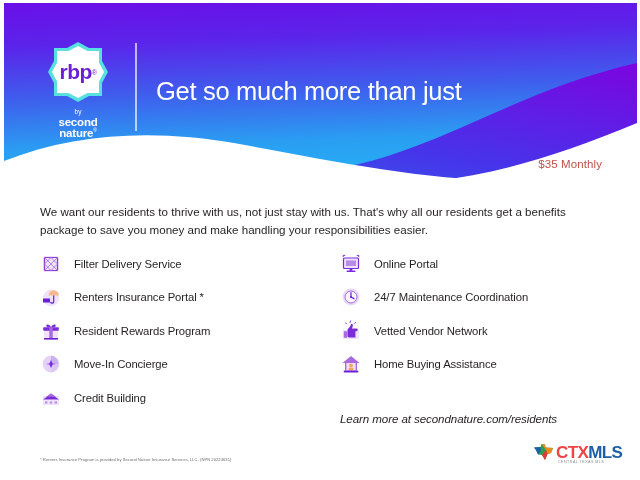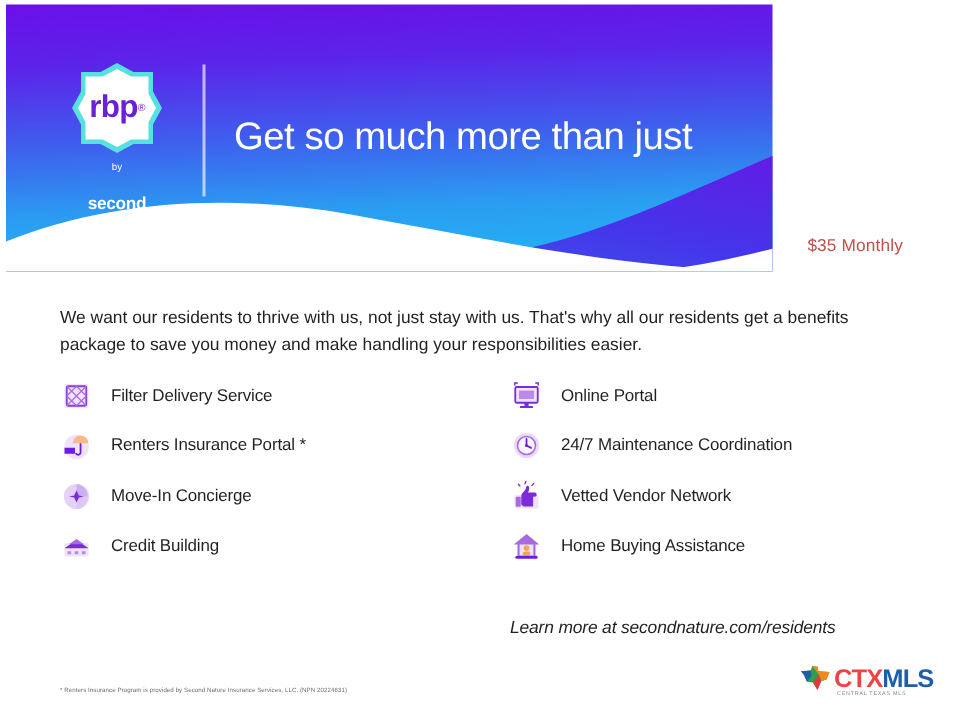--- a/index.html
+++ b/index.html
@@ -6,36 +6,36 @@
   body{
     width:640px;height:480px;overflow:hidden;
     background:#ffffff;
     font-family:"Liberation Sans", sans-serif;
     -webkit-font-smoothing:antialiased;
   }
   .flyer{position:relative;width:640px;height:480px;background:#fff;overflow:hidden;}
 
   
   .header{
-    position:absolute;left:4px;top:3px;width:511px;height:178px;overflow:hidden;
+    position:absolute;left:4px;top:3px;width:633px;height:178px;overflow:hidden;
     background:linear-gradient(178deg,#6a0fe8 0%,#5b24ea 22%,#3f5ded 48%,#2a9ef2 74%,#23b6f5 100%);
   }
   .wave-svg{position:absolute;left:0;top:0;width:633px;height:178px;display:block;}
 
   .logo-block{position:absolute;left:33px;top:36px;width:82px;text-align:center;z-index:5;}
   .rbp-badge{position:relative;width:66px;height:66px;margin:0 auto;}
   .rbp-badge svg{position:absolute;left:0;top:0;}
   .rbp-word{
     position:absolute;left:0;top:0;width:66px;height:66px;
     display:flex;align-items:center;justify-content:center;
     font-size:21px;font-weight:bold;color:#6b1fd6;letter-spacing:-0.5px;
   }
   .rbp-word sup{font-size:7px;vertical-align:super;font-weight:normal;}
   .by-line{margin-top:4px;font-size:6.5px;color:#ffffff;line-height:1;text-align:center;}
-  .sn-name{margin-top:15px;font-size:11.5px;font-weight:bold;color:#ffffff;line-height:1.02;text-align:center;letter-spacing:-0.2px;}
+  .sn-name{margin-top:1px;font-size:11.5px;font-weight:bold;color:#ffffff;line-height:1.02;text-align:center;letter-spacing:-0.2px;}
   .sn-name sup{font-size:5px;vertical-align:super;font-weight:normal;}
 
   .divider{position:absolute;left:131px;top:40px;width:1.5px;height:88px;background:rgba(255,255,255,.65);z-index:5;}
 
   .headline{position:absolute;left:152px;top:44px;z-index:5;color:#fff;}
   .headline .l1{font-size:25.5px;line-height:1.26;font-weight:normal;letter-spacing:-0.3px;margin-top:28px;}
   .headline .l2{font-size:25.5px;line-height:1.26;font-weight:bold;letter-spacing:-0.3px;}
 
   .price{
     position:absolute;right:38px;top:158px;z-index:6;
@@ -148,20 +148,33 @@
           <svg width="22" height="22" viewBox="0 0 22 22">
             <circle cx="11" cy="12" r="8.2" fill="#efe2fb"></circle>
             <path d="M8.5 9.5 A5.2 5.2 0 0 1 19 9.5 Z" fill="#f7b98c"></path>
             <path d="M13.7 9.5 L13.7 16 A1.6 1.6 0 0 1 10.6 16" stroke="#6b1fd6" stroke-width="1.2" fill="none"></path>
             <path d="M3 12.5 L10 12.5 L10 16.5 L3 16.5 Z" fill="#6b1fd6"></path>
           </svg>
         </span>
         <span class="blabel">Renters Insurance Portal *</span>
       </div>
 
+      <div class="benefit">
+        <span class="bicon">
+          <svg width="22" height="22" viewBox="0 0 22 22">
+            <rect x="4" y="8" width="14" height="11" rx="1" fill="#efe2fb"></rect>
+            <rect x="3.2" y="7.2" width="15.6" height="3.6" rx=".8" fill="#7b2cd8"></rect>
+            <rect x="9.3" y="7.2" width="3.4" height="12" fill="#a96ae0"></rect>
+            <path d="M11 7 C9 3.5 5.5 4 6.4 6.2 C7 7.6 9.5 7.4 11 7 Z" fill="#7b2cd8"></path>
+            <path d="M11 7 C13 3.5 16.5 4 15.6 6.2 C15 7.6 12.5 7.4 11 7 Z" fill="#7b2cd8"></path>
+            <rect x="4" y="18" width="14" height="1.6" fill="#6b1fd6"></rect>
+          </svg>
+        </span>
+        <span class="blabel">Resident Rewards Program</span>
+      </div>
 
       <div class="benefit">
         <span class="bicon">
           <svg width="22" height="22" viewBox="0 0 22 22">
             <circle cx="11" cy="11" r="8.4" fill="#e4d2f8"></circle>
             <path d="M11 11 L11 2.6 A8.4 8.4 0 0 1 18.4 11 Z" fill="#cbb0f0"></path>
             <path d="M11 11 L18.4 11 A8.4 8.4 0 0 1 11 19.4 Z" fill="#dcc6f5"></path>
             <path d="M11 7 L12.6 10.4 L16 11 L12.6 11.6 L11 15 L9.4 11.6 L6 11 L9.4 10.4 Z" fill="#7b2cd8"></path>
           </svg>
         </span>

